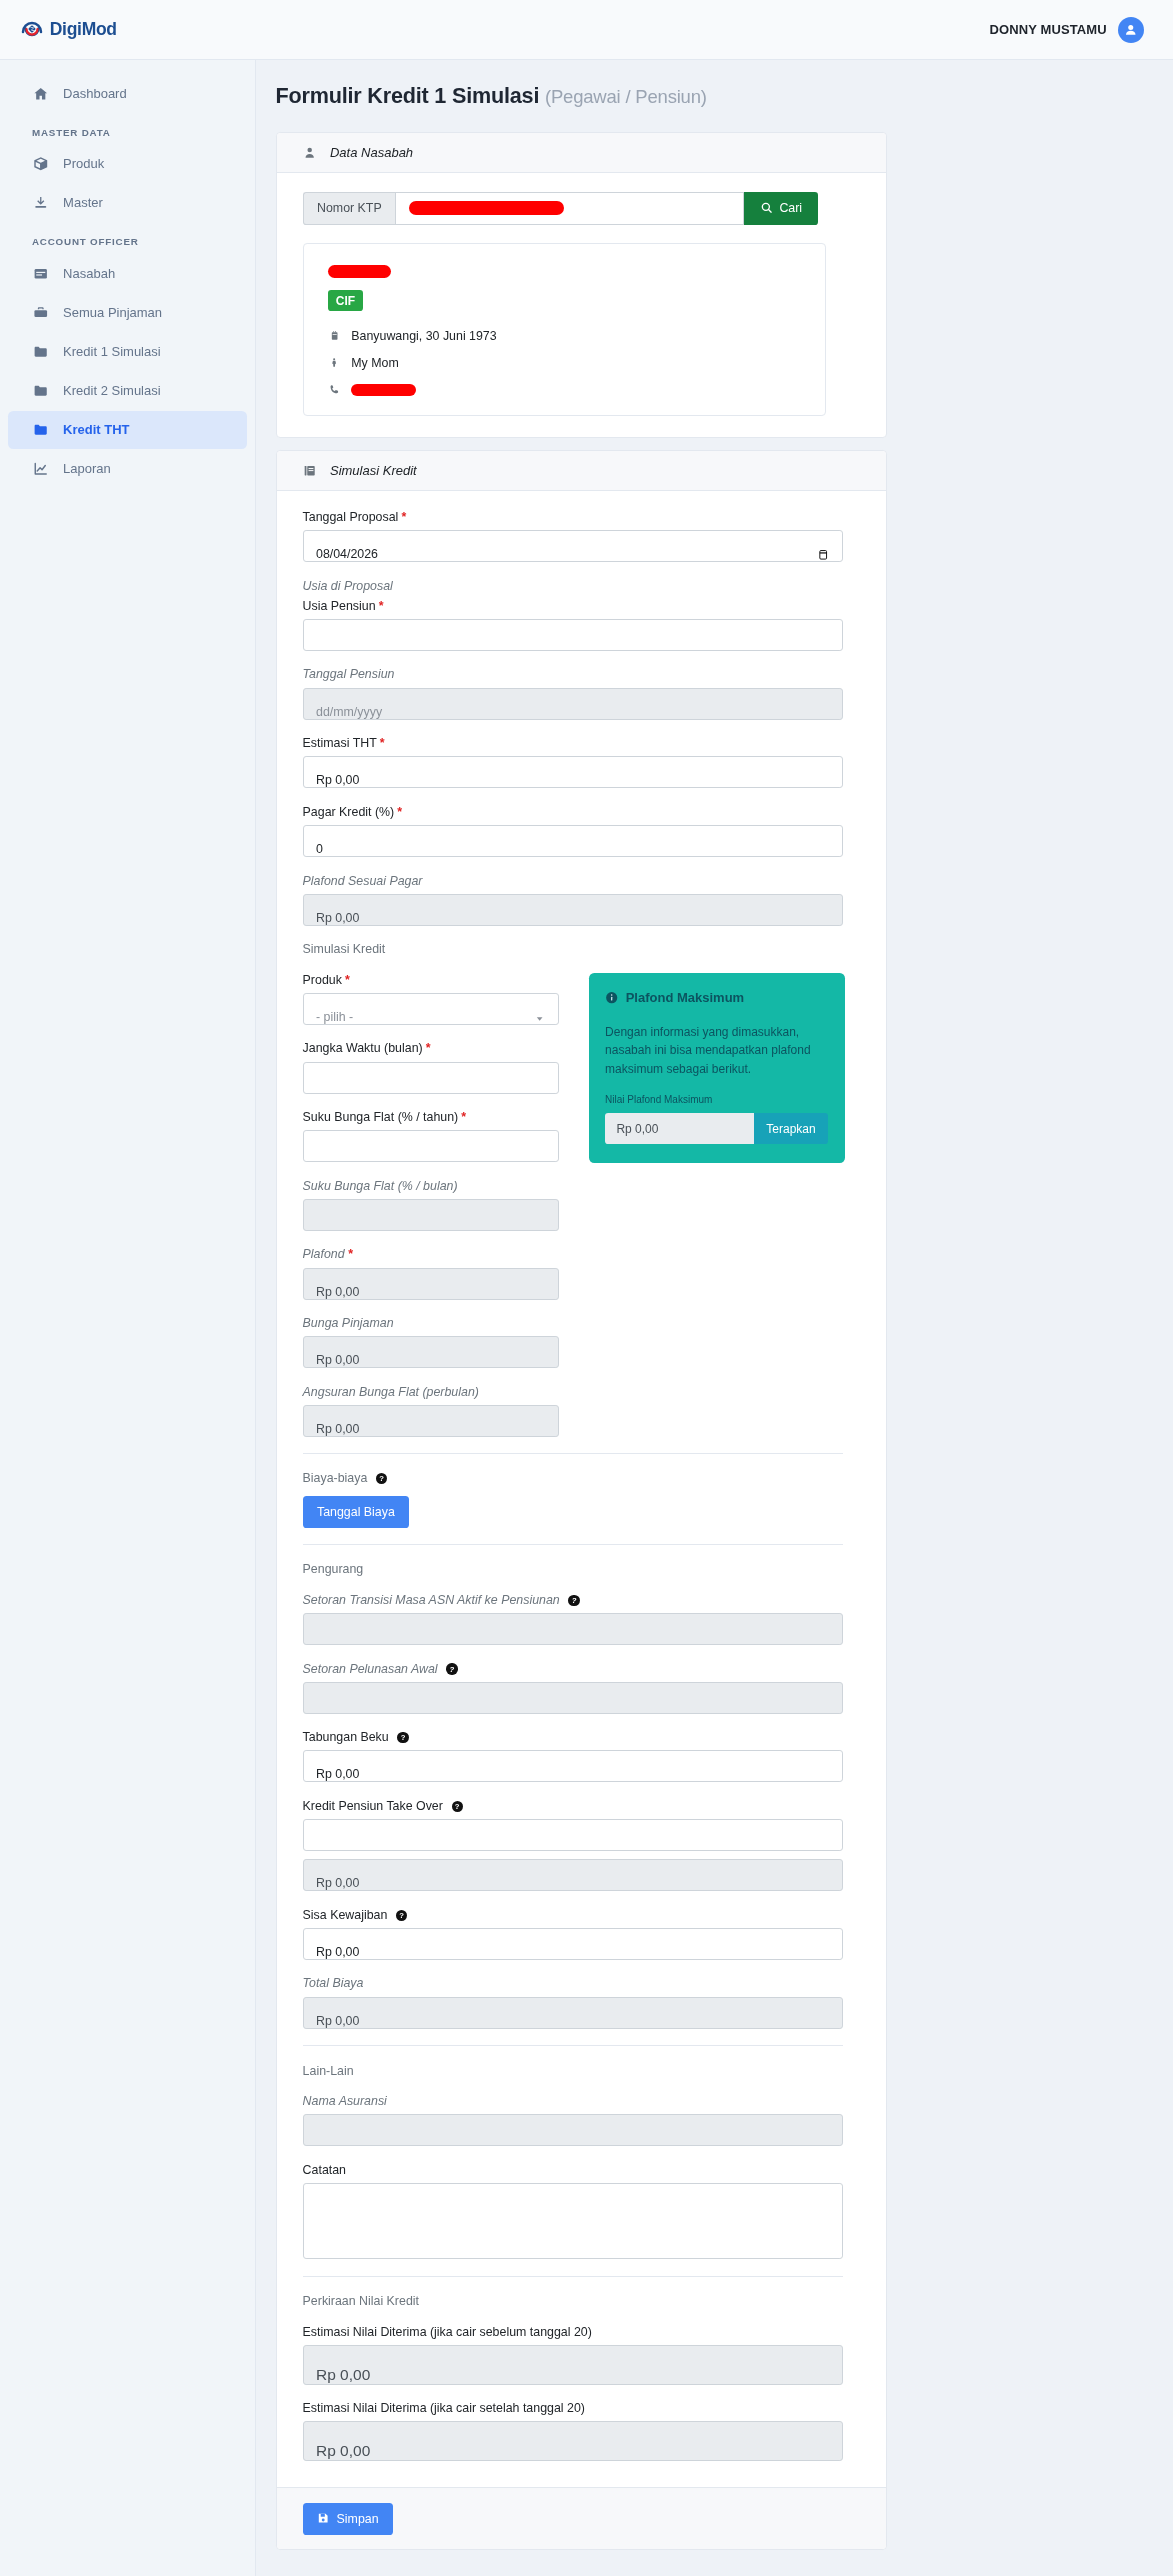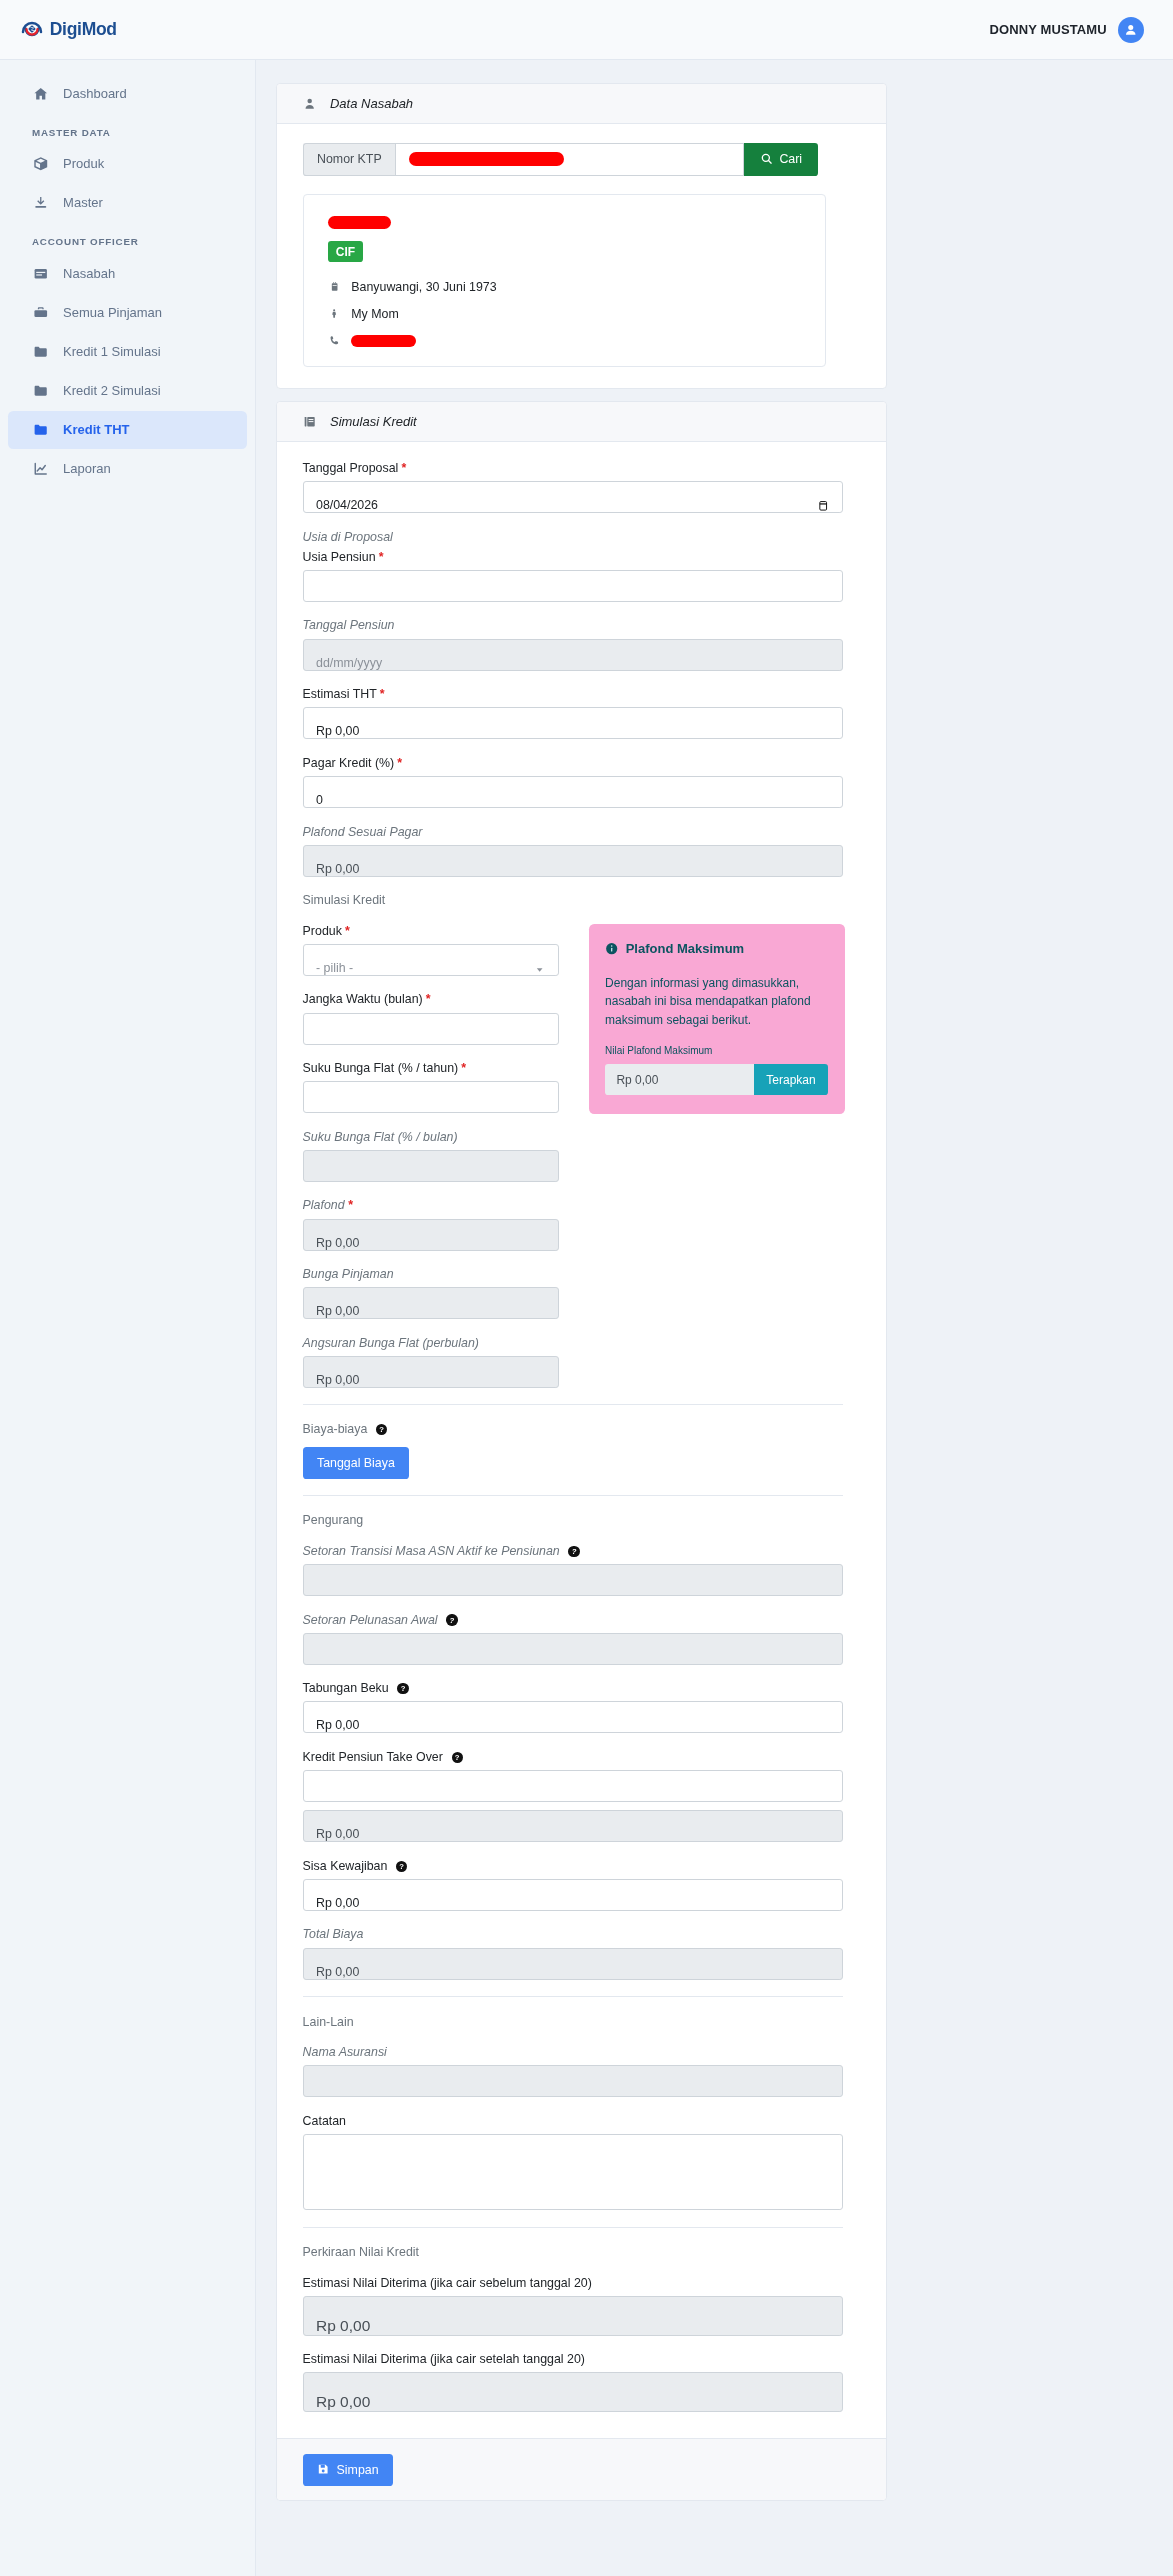--- a/index.html
+++ b/index.html
@@ -165,21 +165,21 @@
   .btn-primary {
     background: #4285f4; color: #fff; border: none; border-radius: 3.6px;
     height: 32px; padding: 0 14.4px; font-size: 12.4px;
     display: inline-flex; align-items: center; gap: 7.2px;
   }
 
   
   .two-col { display: flex; gap: 30px; align-items: flex-start; }
   .col-left { width: 256px; }
   .infobox {
-    background: #f9a8d4; border-radius: 5.2px;
+    background: #14b8a6; border-radius: 5.2px;
     width: 256px; padding: 17.5px 16.5px 18.5px 16.5px;
     color: #0c5460;
   }
   .infobox-title {
     display: flex; align-items: center; gap: 7.2px;
     font-size: 13px; font-weight: 700; margin-bottom: 17.5px;
   }
   .infobox-text { font-size: 12px; line-height: 1.55; margin-bottom: 15.5px; }
   .infobox-sub { font-size: 10px; margin-bottom: 8.2px; }
   .plafond-group { display: flex; height: 31px; }
@@ -317,20 +317,24 @@
           <path d="M3.5 4v16h17"></path>
           <path d="M6.5 15.5 11 10.5l3 3 5-6.5"></path>
         </svg>
     </span>
     <span>Laporan</span>
   </div>
 </nav>
 
 <main class="main">
 
+  <h1 class="page-title">
+    <span>Formulir Kredit 1 Simulasi</span>
+    <span class="sub">(Pegawai / Pensiun)</span>
+  </h1>
 
   <section class="card">
     <div class="card-head">
       <span class="hic">
         <svg viewBox="0 0 24 24" width="13.4" height="13.4" fill="#6c757d">
             <circle cx="12" cy="7" r="4"></circle>
             <path d="M4.5 21c0-4.1 3.4-6.6 7.5-6.6s7.5 2.5 7.5 6.6z"></path>
           </svg>
       </span>
       <span>Data Nasabah</span>

